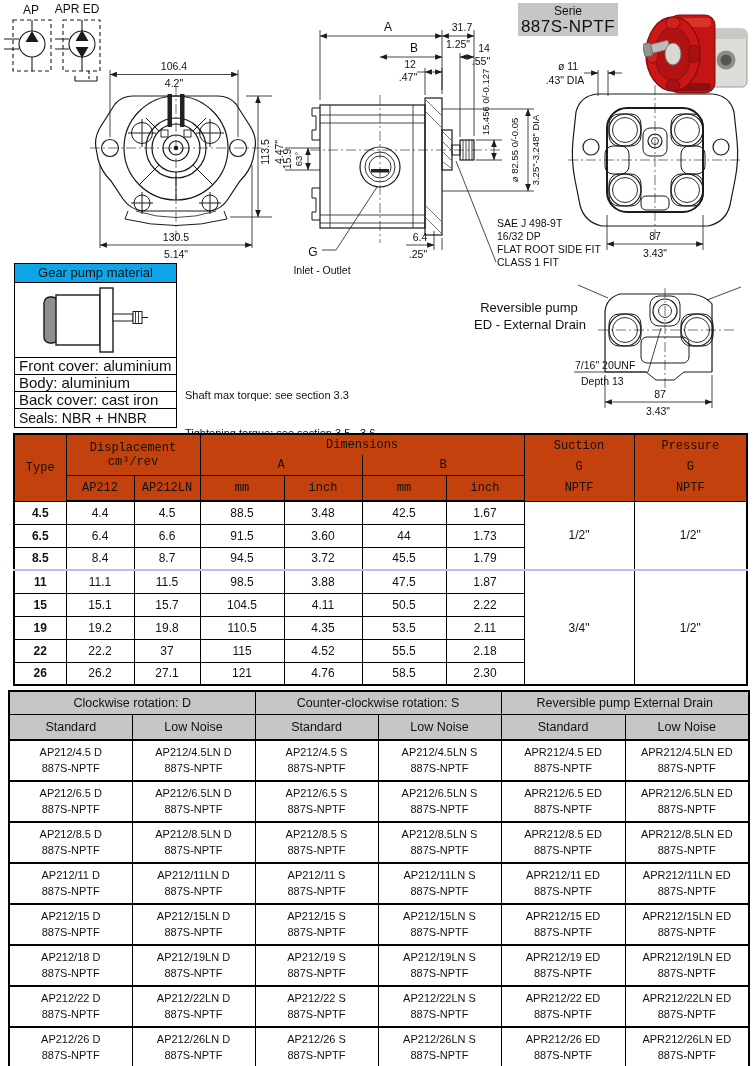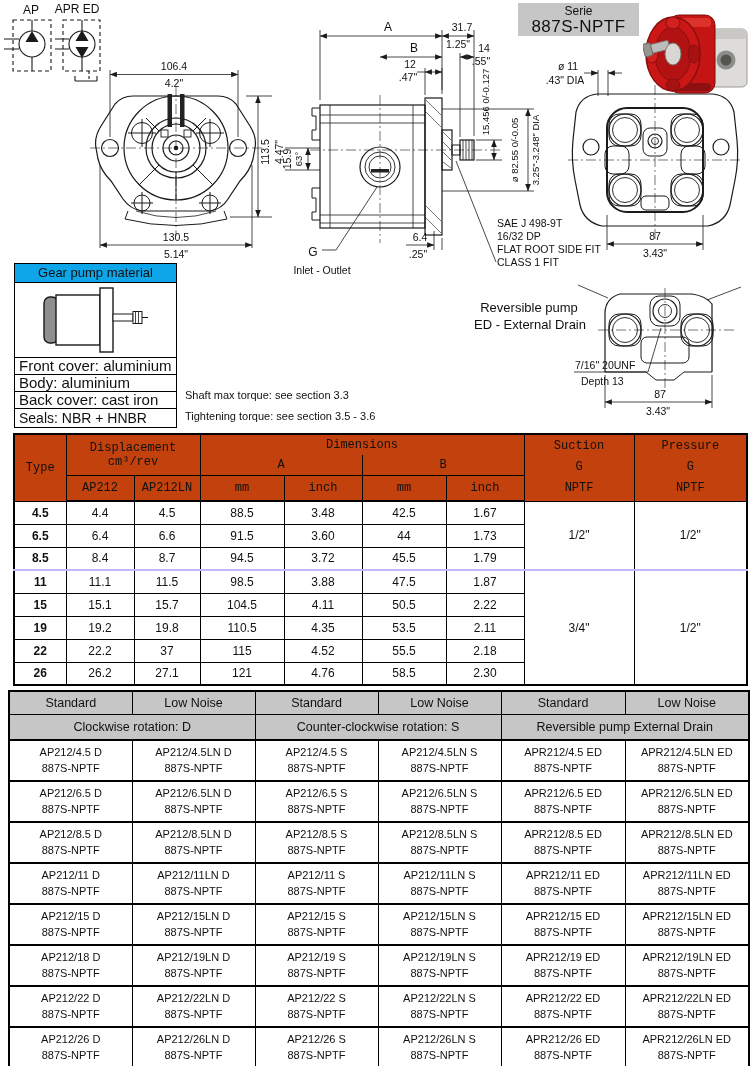--- a/index.html
+++ b/index.html
@@ -5,36 +5,36 @@
   html,body{margin:0;padding:0;background:#fff;}
   .page{position:relative;width:756px;height:1066px;background:#fff;overflow:hidden;
         font-family:"Liberation Sans",sans-serif;color:#111;}
   .abs{position:absolute;}
   svg text{font-family:"Liberation Sans",sans-serif;fill:#111;font-size:10.5px;}
   svg .sm{font-size:9.5px;}
   svg .lbl{font-size:12px;}
   svg .ttl{font-size:13px;}
 
   
-  .serie-box{left:518px;top:3px;width:121px;height:33px;background:#c6c6c6;
+  .serie-box{left:518px;top:3px;width:100px;height:33px;background:#c6c6c6;
              text-align:center;line-height:1.1;padding-top:2px;box-sizing:border-box;}
   .serie-box .l1{font-size:12px;}
   .serie-box .l2{font-size:17px;letter-spacing:.5px;}
 
   
   .mat-box{left:14px;top:263px;width:163px;box-sizing:border-box;border:1px solid #000;background:#fff;}
   .mat-title{background:#0ea5e9;border-bottom:1px solid #000;text-align:center;
              font-size:13px;height:18px;line-height:18px;}
   .mat-icon{height:74px;display:flex;align-items:center;justify-content:center;}
   .mat-row{border-top:1px solid #000;font-size:15px;height:16px;line-height:16px;padding-left:4px;}
   .mat-row.big{font-size:14px;height:18px;line-height:18px;}
 
   .note{font-size:11px;}
   .n1{left:185px;top:389px;}
-  .n2{left:185px;top:410px;}
+  .n2{left:185px;top:427px;}
 
   
   table{border-collapse:collapse;table-layout:fixed;}
   .dim-table{position:absolute;left:13px;top:433px;width:733px;border:2px solid #000;}
   .dim-table th,.dim-table td{border:1px solid #000;text-align:center;vertical-align:middle;
       font-size:12px;padding:0;overflow:hidden;}
   .dim-table th{background:#c2410c;font-weight:normal;font-family:Liberation Mono, monospace;}
   .dim-table tr.h1{height:21px;} .dim-table tr.h2{height:20px;} .dim-table tr.h3{height:26px;}
   .dim-table tbody tr{height:23px;}
   .dim-table .nob{border-bottom:none;}
@@ -499,32 +499,32 @@
     <colgroup>
       <col style="width:123px">
         <col style="width:123px">
         <col style="width:123px">
       <col style="width:123px">
         <col style="width:124px">
         <col style="width:124px">
     </colgroup>
     <thead>
       <tr>
+          <th colspan="2">Clockwise rotation: D</th>
+          <th colspan="2">Counter-clockwise rotation: S</th>
+          <th colspan="2">Reversible pump External Drain</th>
+        </tr>
+      <tr>
           <th>Standard</th>
           <th>Low Noise</th>
           <th>Standard</th>
           <th>Low Noise</th>
           <th>Standard</th>
           <th>Low Noise</th>
         </tr>
-      <tr>
-          <th colspan="2">Clockwise rotation: D</th>
-          <th colspan="2">Counter-clockwise rotation: S</th>
-          <th colspan="2">Reversible pump External Drain</th>
-        </tr>
     </thead>
     <tbody>
         <tr>
           <td>
             <div>AP212/4.5 D</div>
             <div>887S-NPTF</div>
           </td>
           <td>
             <div>AP212/4.5LN D</div>
             <div>887S-NPTF</div>

